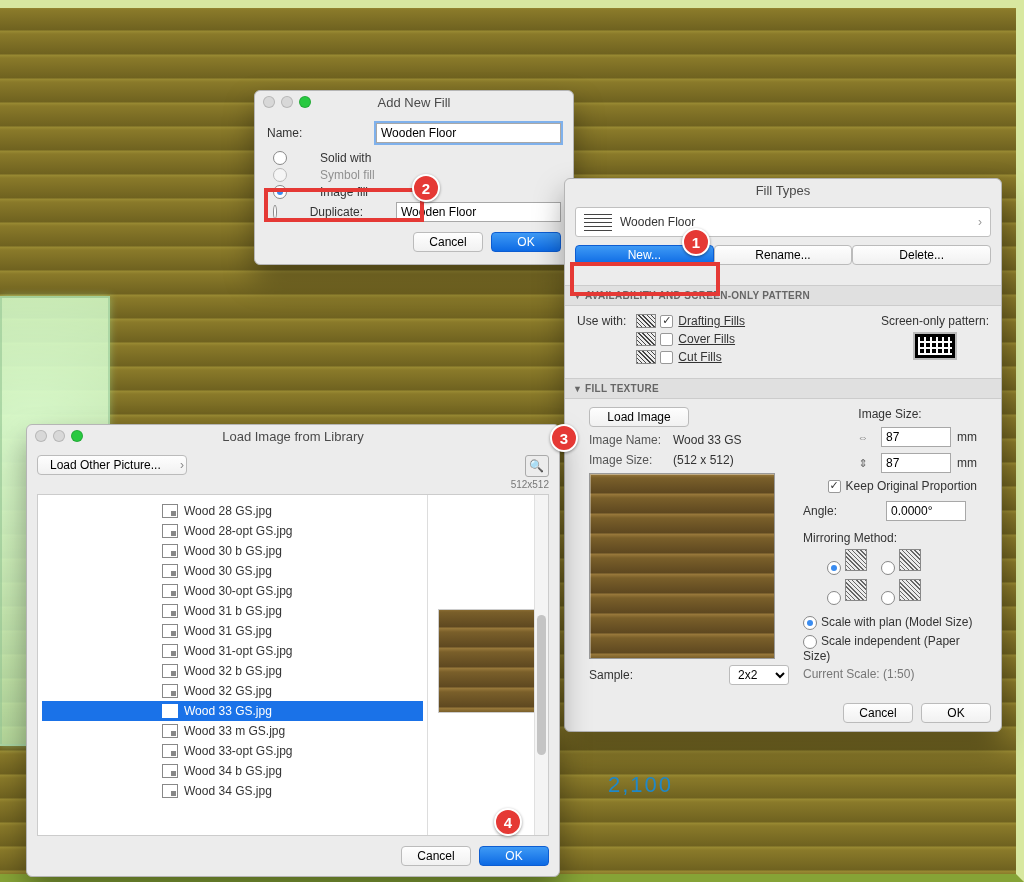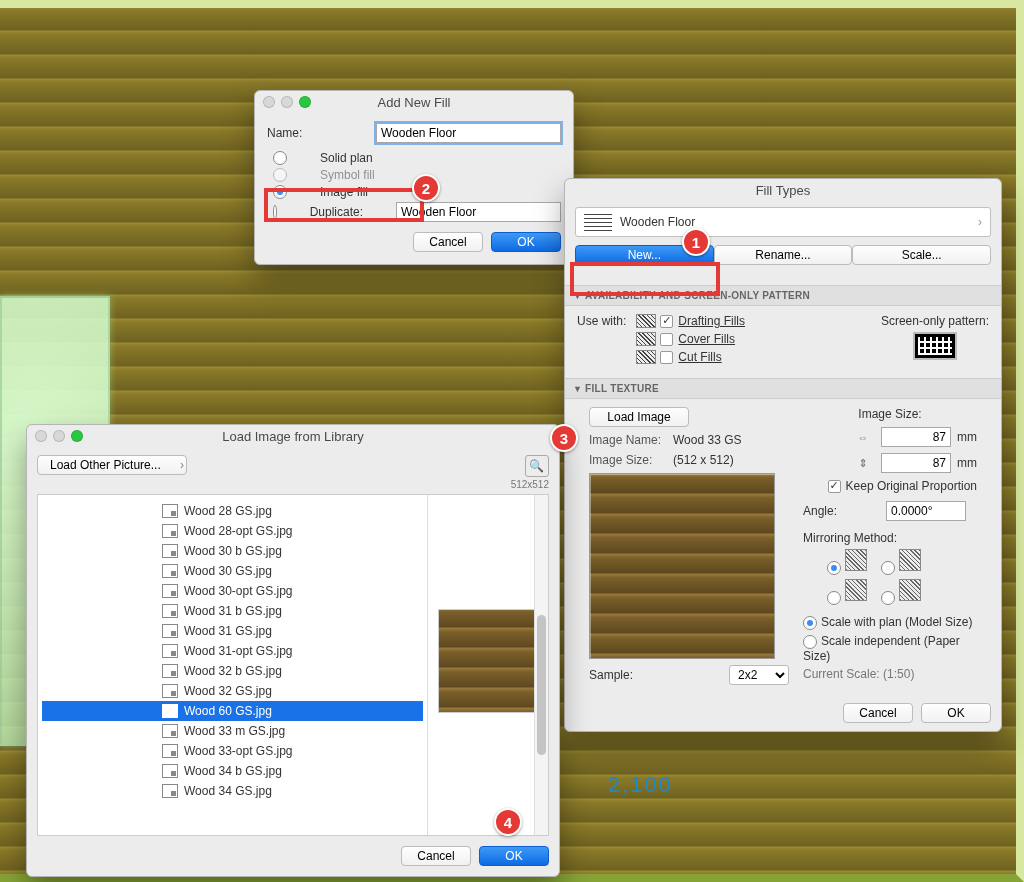--- a/index.html
+++ b/index.html
@@ -82,21 +82,21 @@
 .tex-left .kv .k { width: 84px; color: #555; }
 .tex-preview { width: 186px; height: 186px; border: 1px solid #999; background: repeating-linear-gradient(0deg, #7a5f2a 0, #9a7a3c 4px, #5e4820 5px, #7a5f2a 20px); position: relative; margin-top: 6px; }
 .tex-preview::after { content: ''; position: absolute; inset: 0; background: linear-gradient(#fff 1px, transparent 1px) 50% 0 / 100% 100%, linear-gradient(90deg, #fff 1px, transparent 1px) 50% 0 / 100% 100%; opacity: .4; }
 .sample-row { margin-top: 6px; display: flex; align-items: center; }
 .sample-row select { margin-left: auto; width: 60px; }
 
 .tex-right { flex: 1; }
 .tex-right .hdr2 { font-size: 12px; margin-bottom: 6px; }
 .tex-right .sz-row { display: flex; align-items: center; margin-bottom: 6px; gap: 6px; justify-content: flex-end; }
 .tex-right .sz-row .ico { width: 24px; text-align: center; font-size: 11px; color: #666; }
-.tex-right .sz-row .text-input { width: 70px; text-align: right; }
+.tex-right .sz-row .text-input { width: 70px; }
 .mir-row { display: flex; gap: 14px; margin: 4px 0 4px 24px; }
 .mir-sw { width: 22px; height: 22px; border: 1px solid #888; display: inline-block; background: repeating-linear-gradient(45deg, #666 0, #666 1px, transparent 1px, transparent 3px); }
 .ft-btn-row { display: flex; justify-content: flex-end; gap: 8px; margin: 8px 10px 8px 0; }
 
 
 #dlg-load { left: 26px; top: 424px; width: 534px; }
 #dlg-load .body { padding: 8px 10px 10px; }
 .find-ico { width: 24px; height: 22px; border: 1px solid #aaa; border-radius: 3px; display: flex; align-items: center; justify-content: center; font-size: 12px; }
 .dim-txt { font-size: 10px; color: #777; text-align: right; margin-top: 2px; }
 .load-main { display: flex; gap: 6px; height: 342px; border: 1px solid #ccc; background: #fff; }
@@ -134,21 +134,21 @@
     <div class="mac-title">Add New Fill</div>
   </div>
   <div class="body">
     <div class="row">
       <span class="lbl">Name:</span>
       <input class="text-input focus" style="flex: 1 1 0%;" value="Wooden Floor">
     </div>
     <div class="opts">
       <div class="row">
           <span class="radio"></span>
-          <span>Solid plan</span>
+          <span>Solid with</span>
         </div>
       <div class="row" style="opacity:.5">
           <span class="radio"></span>
           <span>Symbol fill</span>
         </div>
       <div class="row">
           <span class="radio on"></span>
           <span>Image fill</span>
         </div>
       <div class="row dup-row">
@@ -172,21 +172,21 @@
   </div>
   <div class="body">
     <div class="fill-current">
       <span class="fill-hatch"></span>
       <span>Wooden Floor</span>
       <span class="chev">›</span>
     </div>
     <div class="three-btn">
       <button class="push-btn primary">New...</button>
       <button class="push-btn">Rename...</button>
-      <button class="push-btn">Scale...</button>
+      <button class="push-btn">Delete...</button>
     </div>
   </div>
 
   <div class="section-hdr">AVAILABILITY AND SCREEN-ONLY PATTERN</div>
   <div class="avail-body">
     <div class="usewith">
       <span>Use with:</span>
       <div class="list">
         <div class="item">
             <span class="pattern-sw"></span>
@@ -328,21 +328,21 @@
           <div class="file-item">
             <span class="fico"></span>
             <span>Wood 32 b GS.jpg</span>
           </div>
           <div class="file-item">
             <span class="fico"></span>
             <span>Wood 32 GS.jpg</span>
           </div>
           <div class="file-item sel">
             <span class="fico"></span>
-            <span>Wood 60 GS.jpg</span>
+            <span>Wood 33 GS.jpg</span>
           </div>
           <div class="file-item">
             <span class="fico"></span>
             <span>Wood 33 m GS.jpg</span>
           </div>
           <div class="file-item">
             <span class="fico"></span>
             <span>Wood 33-opt GS.jpg</span>
           </div>
           <div class="file-item">

